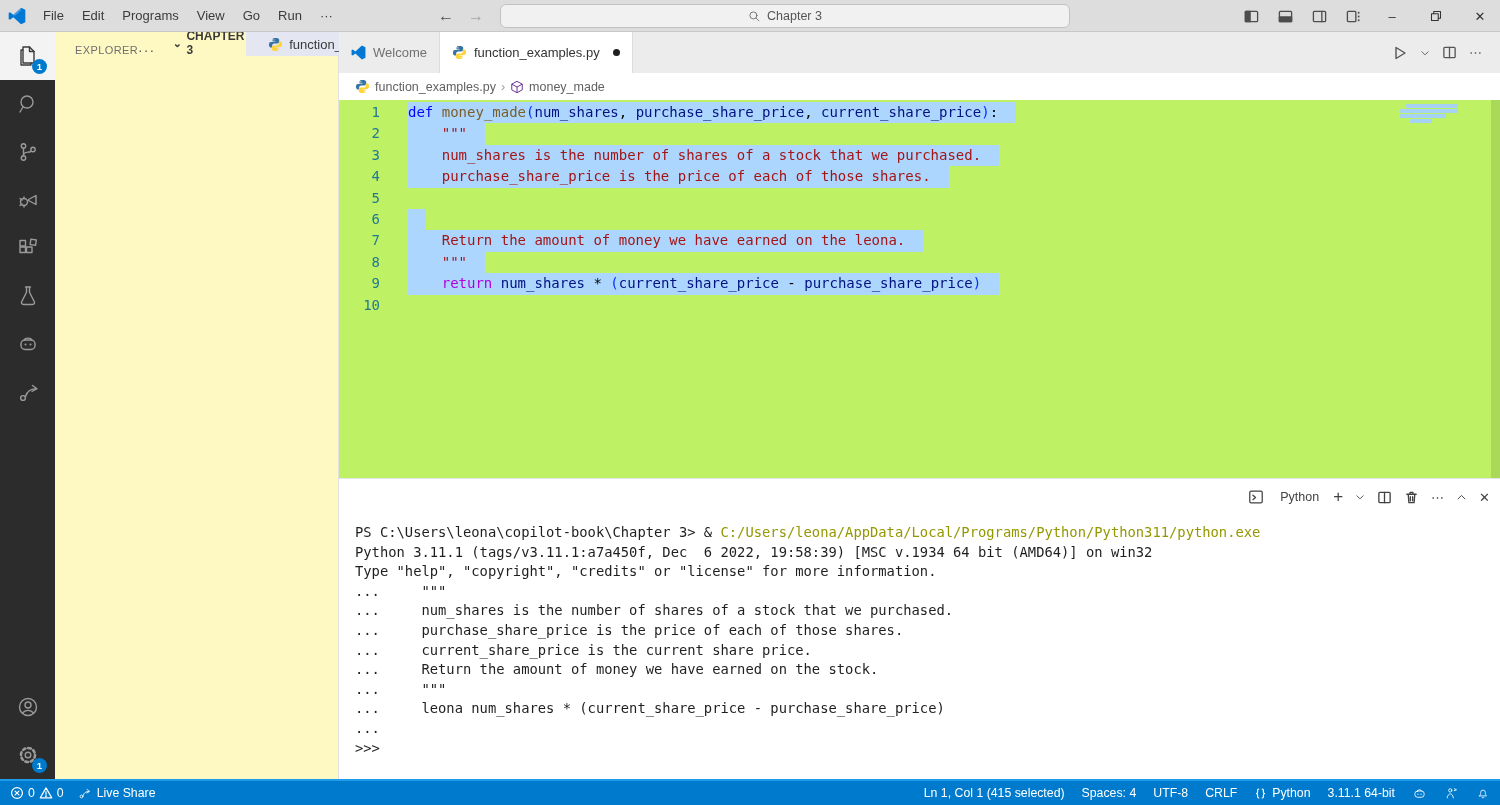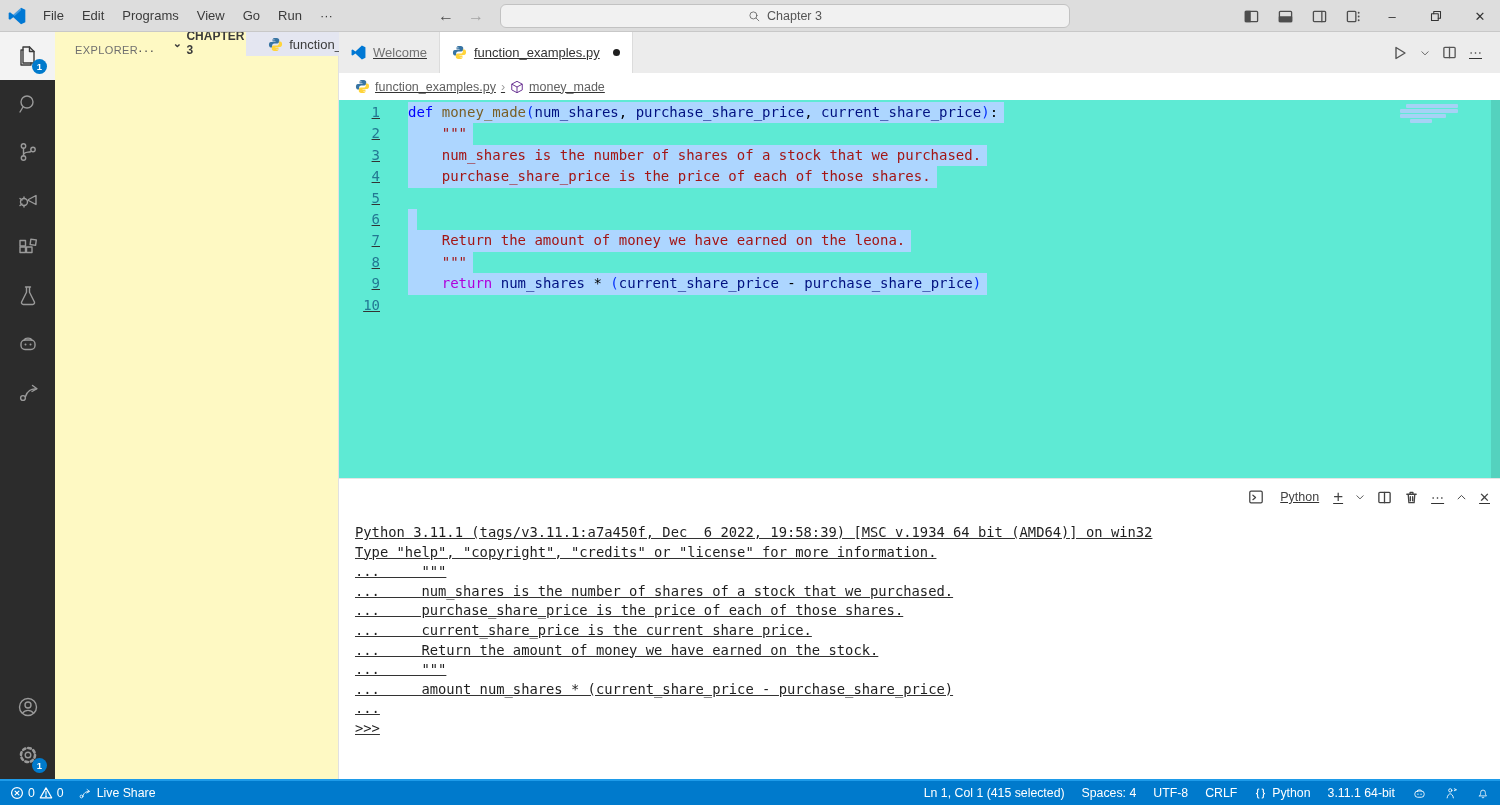--- a/index.html
+++ b/index.html
@@ -28,38 +28,38 @@
   .badge { position:absolute; right:8px; bottom:6px; min-width:15px; height:15px; border-radius:8px; background:#007acc; color:#fff; font-size:9.5px; display:flex; align-items:center; justify-content:center; font-weight:bold; }
 
   .sidebar { width:284px; background:#fef9c3; border-right:1px solid #e1e1e1; display:flex; }
   .sb-header { height:35px; display:flex; align-items:center; justify-content:space-between; padding:0 12px 0 20px; color:#6f6f6f; font-size:11px; letter-spacing:.4px; }
   .sb-header .dots { font-size:14px; color:#555; letter-spacing:1px; }
   .sb-section { height:22px; display:flex; align-items:center; gap:3px; padding-left:4px; font-weight:bold; font-size:12px; color:#3b3b3b; }
   .sb-file { height:24px; display:flex; align-items:center; gap:6px; padding-left:22px; background:#e4e6f1; color:#3b3b3b; }
   .sb-bottom { border-top:1px solid #dedede; height:25px; display:flex; align-items:center; gap:4px; padding-left:6px; font-weight:bold; font-size:11.5px; color:#3b3b3b; }
   .chev { color:#3b3b3b; font-size:11px; width:14px; text-align:center; }
 
-  .editor-col { flex:1; min-width:0; display:flex; flex-direction:column; background:#5eead4;text-decoration:underline; }
+  .editor-col { flex:1; min-width:0; display:flex; flex-direction:column; background:#bef264; }
 
   
   .tabbar { height:41px; background:#ececec; display:flex; align-items:stretch; }
   .tab { display:flex; align-items:center; gap:7px; padding:0 12px; font-size:13px; color:#717171; border-right:1px solid #dcdcdc; cursor:default; }
   .tab.active { background:#fff; color:#333; }
   .tab .mod-dot { width:7px; height:7px; border-radius:50%; background:#1f1f1f; margin-left:6px; }
   .tab-actions { margin-left:auto; display:flex; align-items:center; gap:12px; padding-right:18px; color:#555; }
 
   .breadcrumbs { height:27px; display:flex; align-items:center; gap:5px; padding-left:16px; color:#616161; font-size:12.5px; background:#fff; }
   .crumb-sep { color:#9a9a9a; }
 
   
   .code-area { flex:1; position:relative; font-family:"DejaVu Sans Mono", monospace; font-size:14px; overflow:hidden; }
   .code-lines { padding-top:2px; }
   .code-line { display:flex; height:21.4px; line-height:21.4px; white-space:pre; }
   .gutter { width:69px; flex:none; color:#237893; text-align:right; padding-right:28px; user-select:none; }
-  .sel { background:#add6ff; padding-right:6px; display:inline-block; min-height:21.4px; }
+  .sel { background:#add6ff; padding-right:18px; display:inline-block; min-height:21.4px; }
   .sel.empty { min-width:9px; }
   .minimap { position:absolute; top:4px; right:40px; width:60px; }
   .minimap .mm-bar { height:3.5px; margin-bottom:1.5px; background:#a6d2f5; border-radius:1px; }
   .v-scroll { position:absolute; top:0; right:0; width:9px; height:100%; background:rgba(0,0,0,.10); }
 
   
   .panel { height:301px; border-top:1px solid #e5e5e5; display:flex; flex-direction:column; background:#fff; }
   .panel-header { height:36px; display:flex; align-items:center; padding:0 10px 0 16px; }
   .panel-tabs { display:flex; gap:22px; }
   .panel-tab { font-size:11.5px; letter-spacing:.4px; color:#616161; padding:9px 1px 7px; border-bottom:1.5px solid transparent; }
@@ -366,29 +366,30 @@
           <span>⋯</span>
           <span>
               <svg width="11" height="11" viewBox="0 0 16 16" class="icon-stroke">
                 <path d="M3 10l5-5 5 5"></path>
               </svg>
             </span>
           <span>✕</span>
         </div>
       </div>
       <div class="terminal" id="terminal">
+          <div class="term-line"><span style="color: rgb(31, 31, 31);">PS C:\Users\leona\copilot-book\Chapter 3&gt; &amp; </span><span style="color: rgb(148, 152, 0);">C:/Users/leona/AppData/Local/Programs/Python/Python311/python.exe</span></div>
           <div class="term-line"><span style="color: rgb(31, 31, 31);">Python 3.11.1 (tags/v3.11.1:a7a450f, Dec  6 2022, 19:58:39) [MSC v.1934 64 bit (AMD64)] on win32</span></div>
           <div class="term-line"><span style="color: rgb(31, 31, 31);">Type "help", "copyright", "credits" or "license" for more information.</span></div>
           <div class="term-line"><span style="color: rgb(31, 31, 31);">...     """</span></div>
           <div class="term-line"><span style="color: rgb(31, 31, 31);">...     num_shares is the number of shares of a stock that we purchased.</span></div>
           <div class="term-line"><span style="color: rgb(31, 31, 31);">...     purchase_share_price is the price of each of those shares.</span></div>
           <div class="term-line"><span style="color: rgb(31, 31, 31);">...     current_share_price is the current share price.</span></div>
           <div class="term-line"><span style="color: rgb(31, 31, 31);">...     Return the amount of money we have earned on the stock.</span></div>
           <div class="term-line"><span style="color: rgb(31, 31, 31);">...     """</span></div>
-          <div class="term-line"><span style="color: rgb(31, 31, 31);">...     amount num_shares * (current_share_price - purchase_share_price)</span></div>
+          <div class="term-line"><span style="color: rgb(31, 31, 31);">...     leona num_shares * (current_share_price - purchase_share_price)</span></div>
           <div class="term-line"><span style="color: rgb(31, 31, 31);">...</span></div>
           <div class="term-line"><span style="color: rgb(31, 31, 31);">&gt;&gt;&gt;</span></div>
         </div>
     </div>
   </div>
 </div>
 
 <div class="focus-line"></div>
 <div class="statusbar">
   <div class="sb-left">

